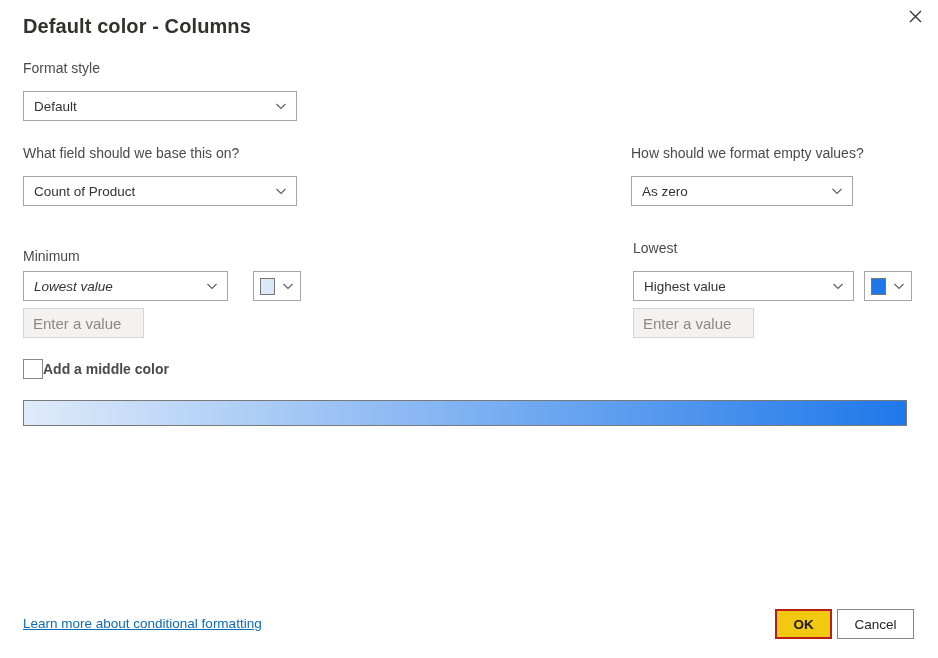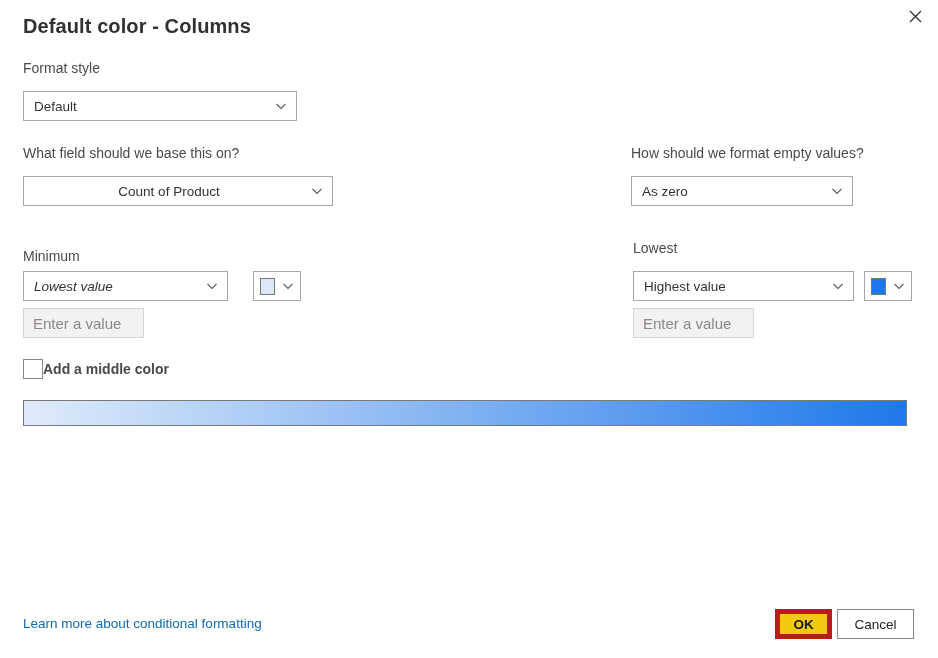--- a/index.html
+++ b/index.html
@@ -158,41 +158,42 @@
     border: 1px solid #797979;
   }
 
   
   .learn-link {
     position: absolute;
     left: 23px;
     top: 616px;
     font-size: 13.5px;
     color: #0d6ab5;
+    text-decoration: underline;
     cursor: pointer;
     white-space: nowrap;
   }
   .btn {
     position: absolute;
     box-sizing: border-box;
     height: 30px;
     font-family: "Liberation Sans", sans-serif;
     font-size: 13.5px;
     display: flex;
     align-items: center;
     justify-content: center;
     cursor: pointer;
     padding: 0;
   }
   .btn-ok {
     left: 775px;
     top: 609px;
     width: 57px;
     background: #f2c811;
-    border: 5px solid #b91c1c;
+    border: 2px solid #b91c1c;
     color: #1a1a1a;
     font-weight: 600;
   }
   .btn-cancel {
     left: 837px;
     top: 609px;
     width: 77px;
     background: #ffffff;
     border: 1px solid #8a8886;
     color: #252423;
@@ -217,21 +218,21 @@
   <div class="dropdown" style="left:23px; top:91px; width:274px;">
     <span class="dd-text">Default</span>
     <span class="chev">
       <svg width="14" height="14" viewBox="0 0 14 14" aria-hidden="true">
         <path d="M2.5 5 L7 9.5 L11.5 5" stroke="#605e5c" stroke-width="1.1" fill="none"></path>
       </svg>
     </span>
   </div>
 
   <div class="field-label" style="left:23px; top:145px;">What field should we base this on?</div>
-  <div class="dropdown" style="left:23px; top:176px; width:310px;text-align:center;">
+  <div class="dropdown" style="left:23px; top:176px; width:274px;">
     <span class="dd-text">Count of Product</span>
     <span class="chev">
       <svg width="14" height="14" viewBox="0 0 14 14" aria-hidden="true">
         <path d="M2.5 5 L7 9.5 L11.5 5" stroke="#605e5c" stroke-width="1.1" fill="none"></path>
       </svg>
     </span>
   </div>
 
   <div class="field-label" style="left:631px; top:145px;">How should we format empty values?</div>
   <div class="dropdown" style="left:631px; top:176px; width:222px;">

